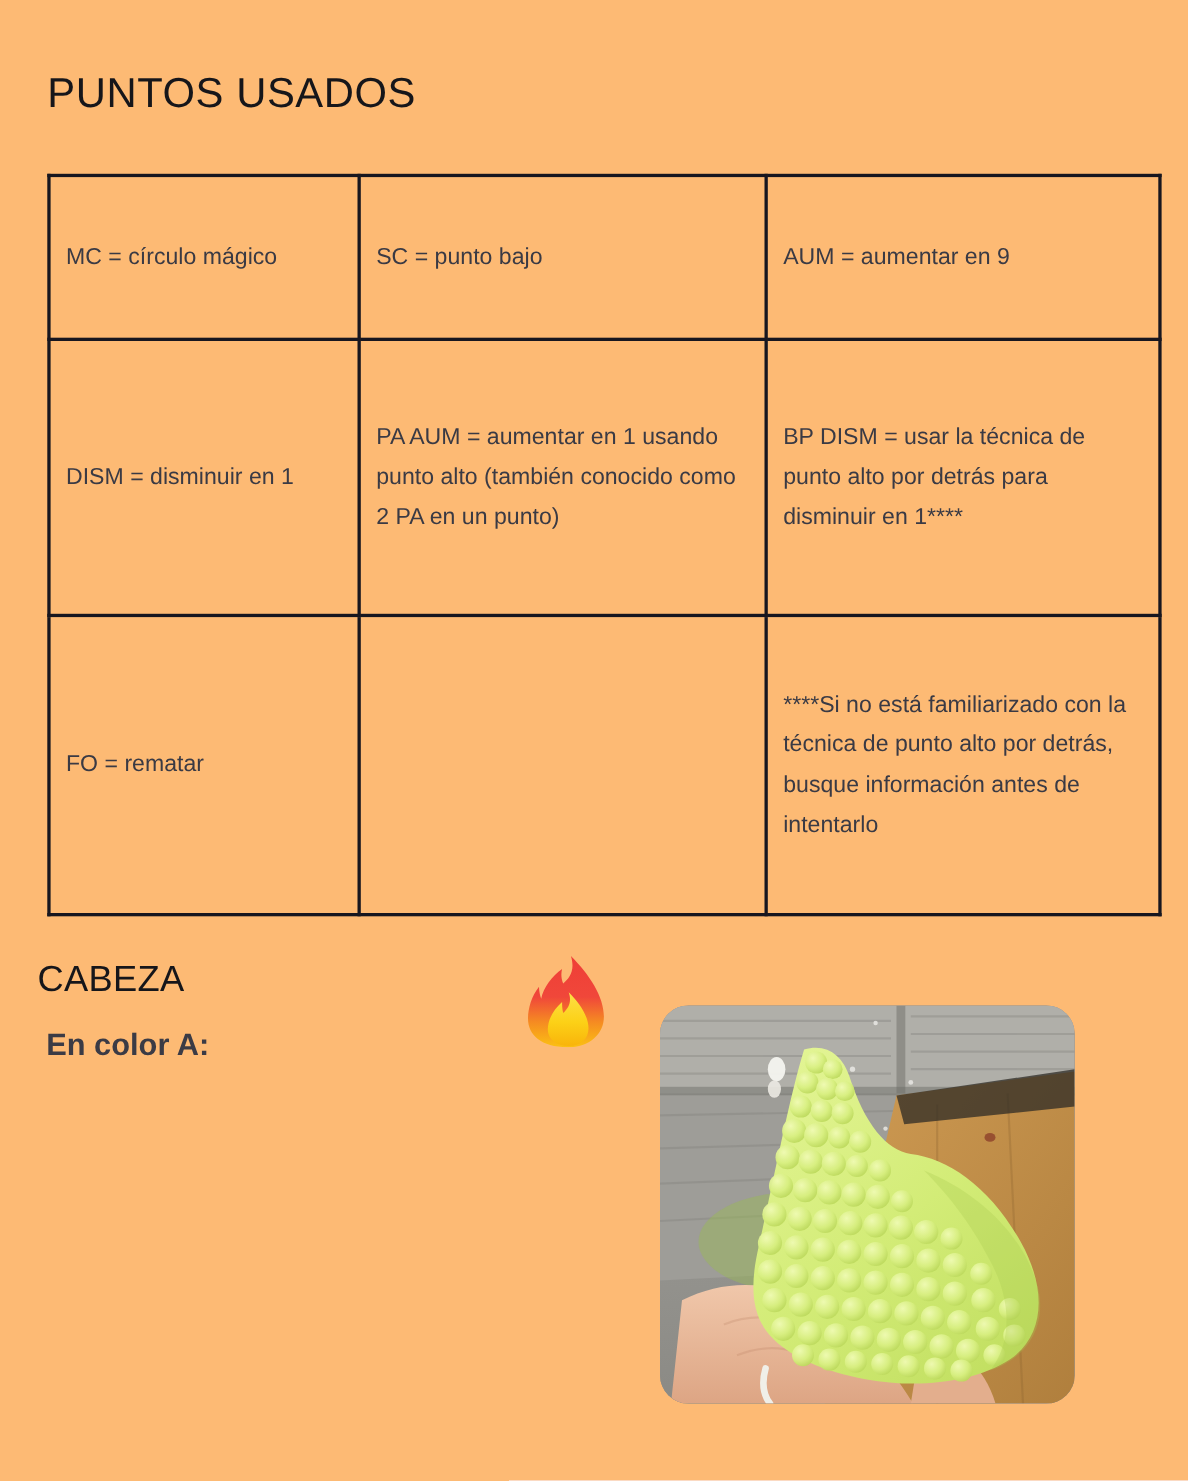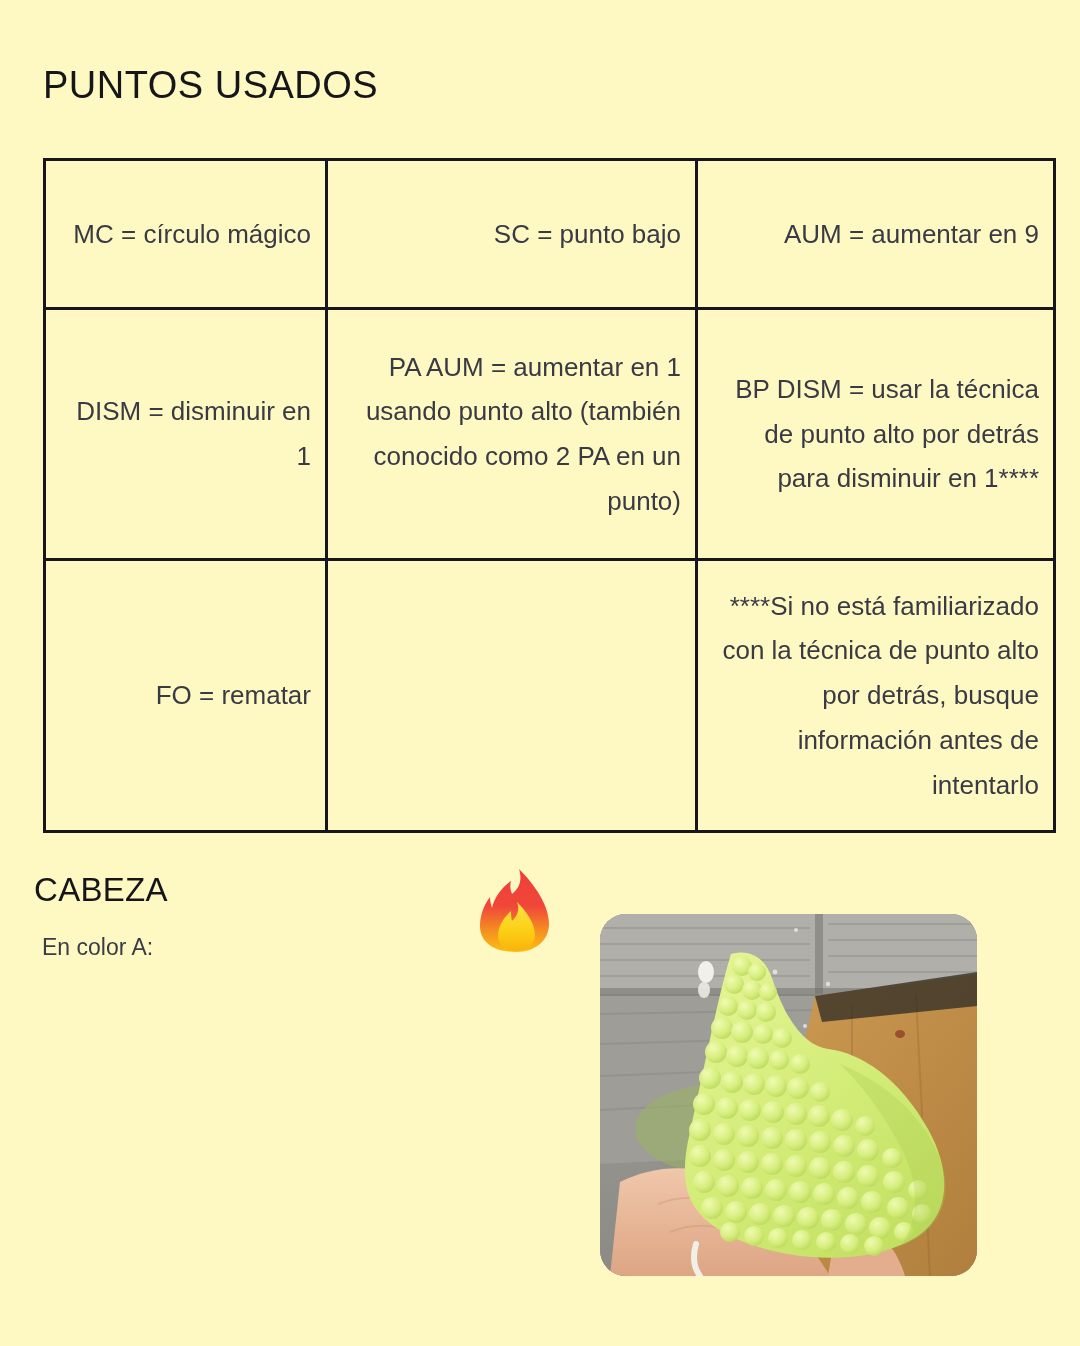--- a/index.html
+++ b/index.html
@@ -7,21 +7,21 @@
     width: 1080px;
     height: 1346px;
     background: #f9f2fa;
     font-family: "Liberation Sans", sans-serif;
     overflow: hidden;
   }
   .page {
     position: relative;
     width: 1080px;
     height: 1346px;
-    background: #fef9c3;
+    background: #fdba74;
   }
 
   
   .h-puntos {
     position: absolute;
     left: 43px;
     top: 66px;
     font-size: 38px;
     letter-spacing: 0.5px;
     color: #16161a;
@@ -45,47 +45,48 @@
     position: absolute;
     left: 43px;
     top: 158px;
     width: 1010px;
     height: 672px;
     border-collapse: collapse;
     table-layout: fixed;
   }
   .stitch-table td {
     border: 3px solid #17161f;
-    text-align: right;
+    text-align: left;
     vertical-align: middle;
     color: #3a3a44;
-    font-size: 26px;
+    font-size: 21px;
     line-height: 1.72;
     padding: 6px 14px;
   }
   .col-1 { width: 282px; }
   .col-2 { width: 370px; }
   .col-3 { width: 358px; }
   .row-1 { height: 149px; }
   .row-2 { height: 251px; }
   .row-3 { height: 272px; }
 
   .cell-fo { color: #4b4b55; font-size: 21px; margin-left: 32px; }
   .cell-note { font-size: 21.5px; line-height: 1.78; }
   .cell-bp { font-size: 21.5px; line-height: 1.9; }
   .cell-pa { font-size: 22.5px; line-height: 1.88; }
 
   
   .en-color {
     position: absolute;
     left: 42px;
     top: 936px;
-    font-size: 23px;
+    font-size: 28px;
     color: #3b3b45;
     line-height: 1;
+    font-weight: bold;
   }
 
   .rounds {
     position: absolute;
     left: 66px;
     top: 984px;
     width: 470px;
     list-style: none;
   }
   .rounds li {

